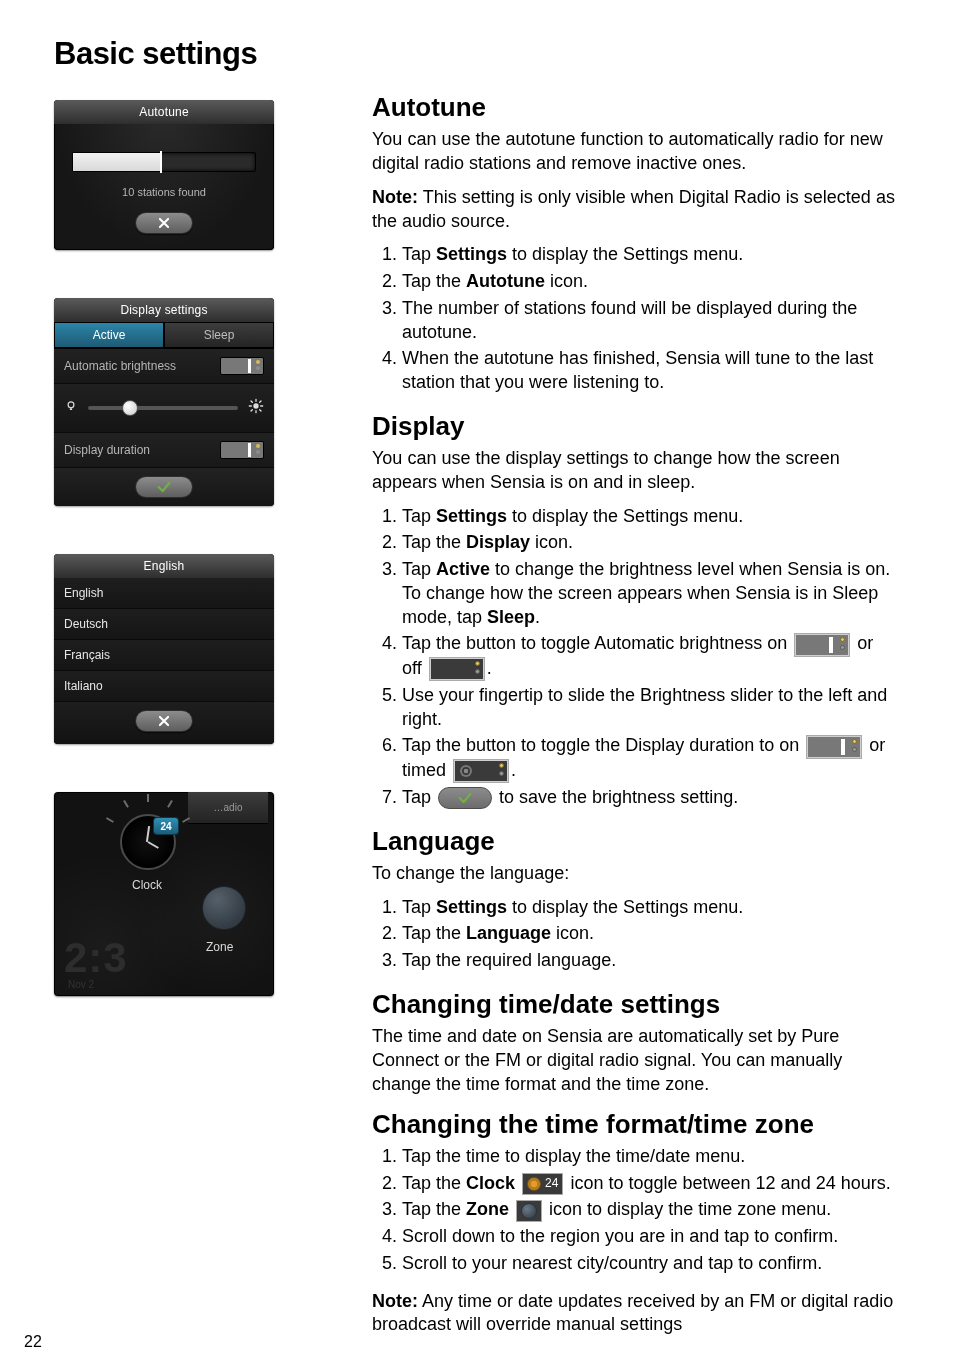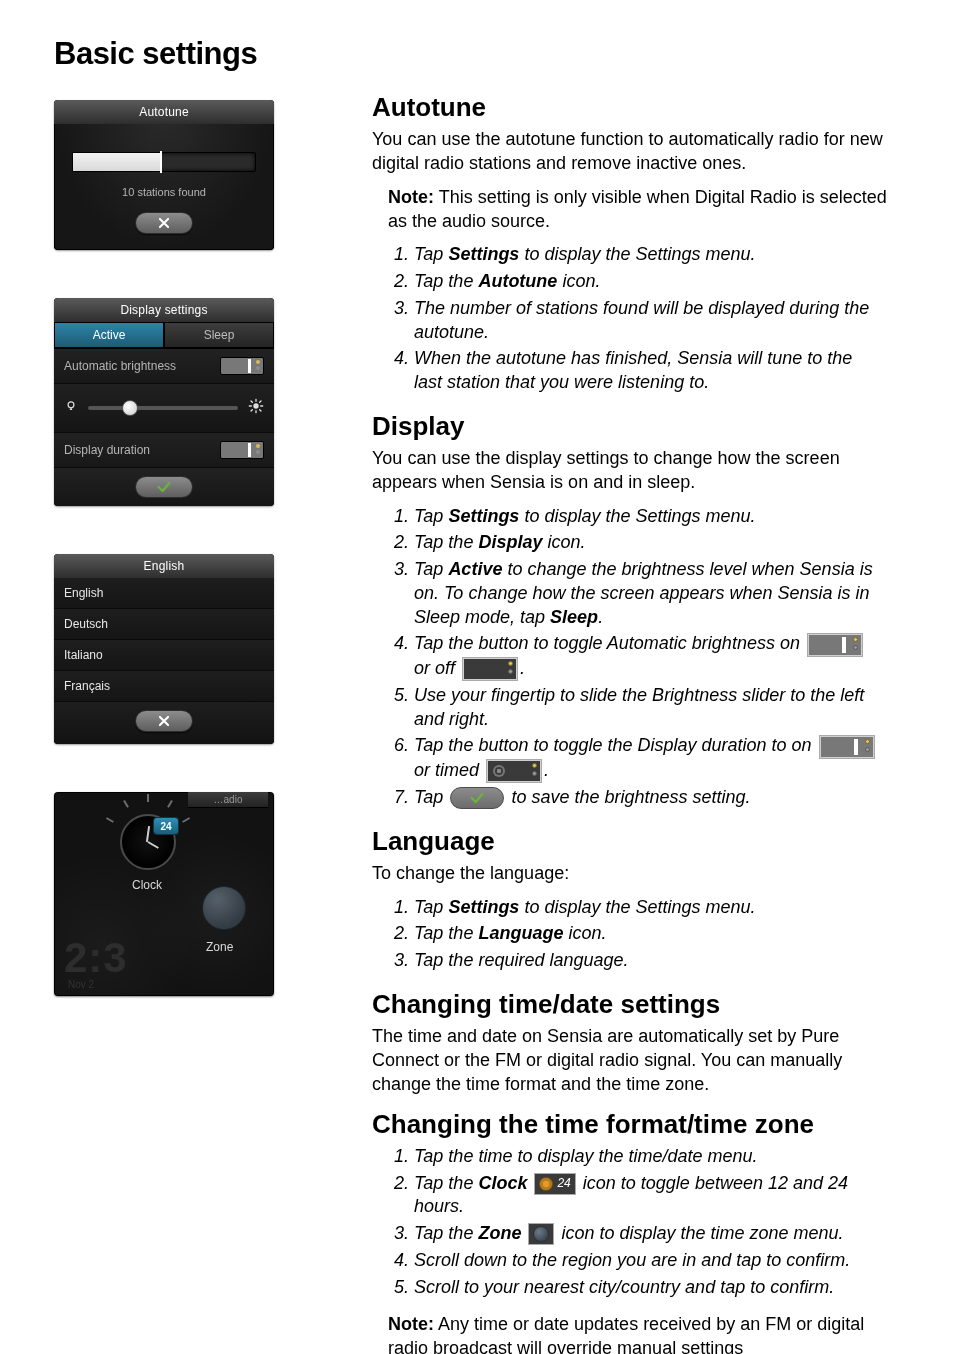--- a/index.html
+++ b/index.html
@@ -60,26 +60,26 @@
     font-size: 18px;
     line-height: 1.32;
   }
 
   h2.section {
     font-size: 26px;
     font-weight: 700;
     margin: 0 0 4px 0;
   }
   p.lead { margin: 2px 0 10px 0; }
-  p.note { margin: 6px 0 10px 16px; }
+  p.note { margin: 6px 0 10px 0; }
   ol.steps {
     margin: 4px 0 14px 0;
     padding-left: 26px;
   }
-  ol.steps li { margin: 3px 16px; font-style: italic; }
+  ol.steps li { margin: 3px 4px; }
   .b { font-weight: 700; }
 
   
   .mini-toggle {
     display: inline-flex;
     align-items: center;
     vertical-align: middle;
     width: 56px; height: 24px;
     border: 1px solid #aaa;
     box-shadow: 0 0 0 1px #cfcfcf inset;
@@ -347,21 +347,21 @@
   }
   .timeshot .bigtime {
     position:absolute; left:10px; bottom:14px;
     font-size:42px; font-weight:700; color:#2d2d2d; letter-spacing:1px;
   }
   .timeshot .bigdate {
     position:absolute; left:14px; bottom:6px; font-size:10px; color:#333;
   }
   .timeshot .tab-top {
     position:absolute; left:134px; top:0;
-    width:80px; height:16px;
+    width:80px; height:32px;
     background: linear-gradient(#3c3c3c,#232323);
     border-bottom:1px solid #000;
     color:#999; font-size:10px;
     display:flex; align-items:center; justify-content:center;
   }
 
   .page-num {
     position:absolute; left:24px; bottom:20px;
     font-size: 16px;
   }
@@ -444,22 +444,22 @@
               </svg>
           </div>
         </div>
       </div>
 
       <div class="shot">
         <div class="titlebar">English</div>
         <div class="lang-list">
           <div class="item">English</div>
           <div class="item">Deutsch</div>
+          <div class="item">Français</div>
           <div class="item">Italiano</div>
-          <div class="item">Français</div>
         </div>
         <div class="lang-actions">
           <div class="pill-btn">
             <svg viewBox="0 0 24 24">
                 <path d="M5 5 L19 19 M19 5 L5 19" stroke="#fff" stroke-width="3.5" stroke-linecap="round" fill="none"></path>
               </svg>
           </div>
         </div>
       </div>
 

